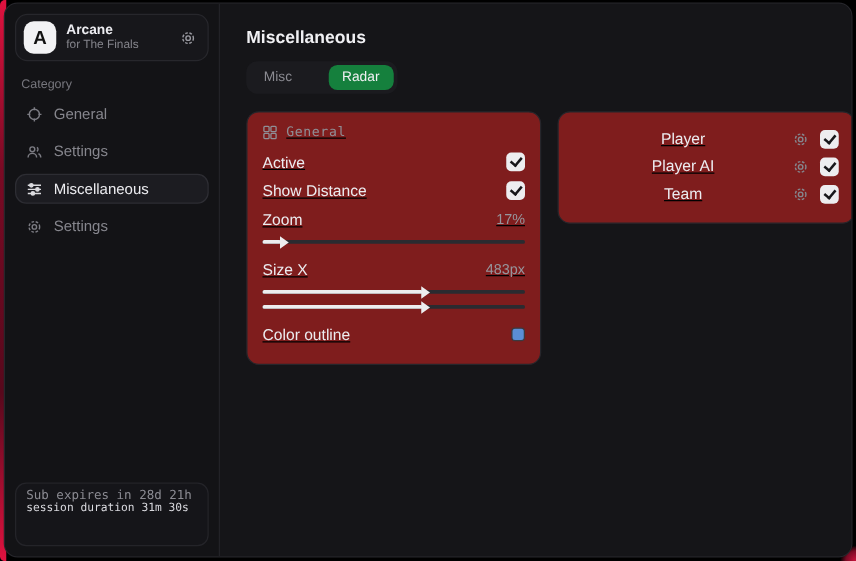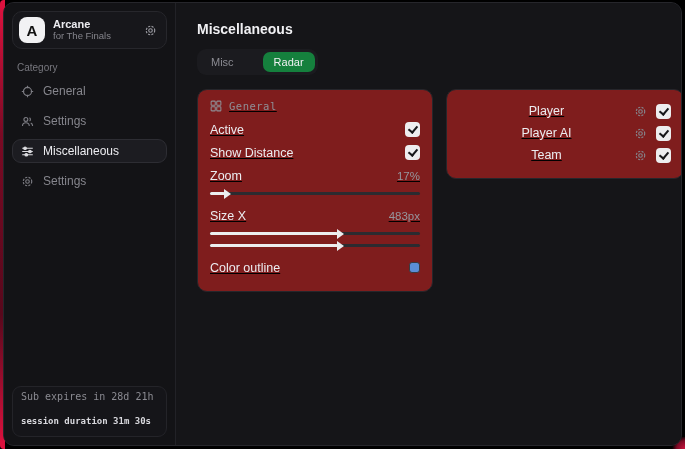--- a/index.html
+++ b/index.html
@@ -29,21 +29,21 @@
   .nav { display:flex; flex-direction:column; gap:6px; }
   .nav-item { display:flex; align-items:center; gap:9px; height:24px; padding:0 8px;
               border-radius:9px; color:#86868d; font-size:12px; border:1px solid transparent; }
   .nav-item .nicon { display:flex; color:#7c7c83; }
   .nav-item.active { background:#1c1c21; border-color:#2d2d33; color:#ececf0; }
   .nav-item.active .nicon { color:#dcdce0; }
   .sub-card { position:absolute; left:8px; right:8px; bottom:8px; height:51px;
               background:#151519; border:1px solid #242429; border-radius:9px;
               padding:4px 8px; }
   .sub-line1 { font-family:"DejaVu Sans Mono", monospace; font-size:10px; color:#8b8b92; }
-  .sub-line2 { font-family:"DejaVu Sans Mono", monospace; font-size:9px; font-weight:bold; color:#d9d9de; margin-top:14px; }
+  .sub-line2 { font-family:"DejaVu Sans Mono", monospace; font-size:9px; font-weight:normal; color:#d9d9de; margin-top:0; }
 
   
   .main { flex:1; background:#151518; padding:14px 14px 0 21px; position:relative; }
   .page-title { font-size:14px; font-weight:bold; color:#f0f0f3; margin:4px 0 12px 0; }
   .tabs { display:inline-flex; gap:18px; background:#1b1b1f; border-radius:9px; padding:3px; }
   .tab { font-size:11px; color:#8a8a91; padding:4px 11px; border-radius:7px; }
   .tab.active { background:#15803d; color:#f0f0f3; }
 
   .panels { display:flex; gap:13px; margin-top:14px; align-items:flex-start; }
   .panel { background:#7f1d1d; border:1px solid #26262b; border-radius:10px; padding:10px 12px 12px;text-decoration:underline; }

